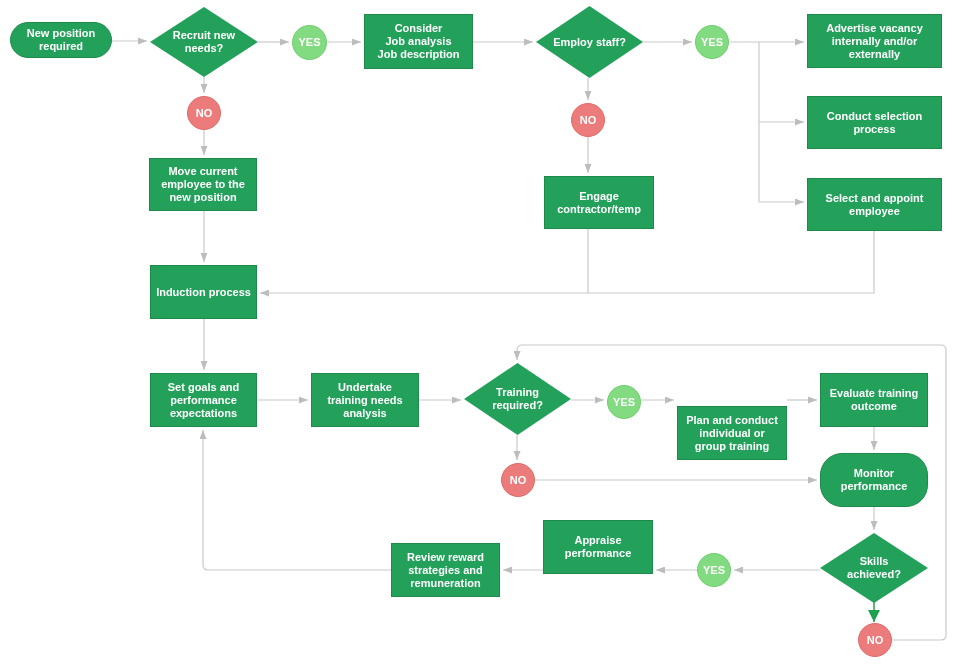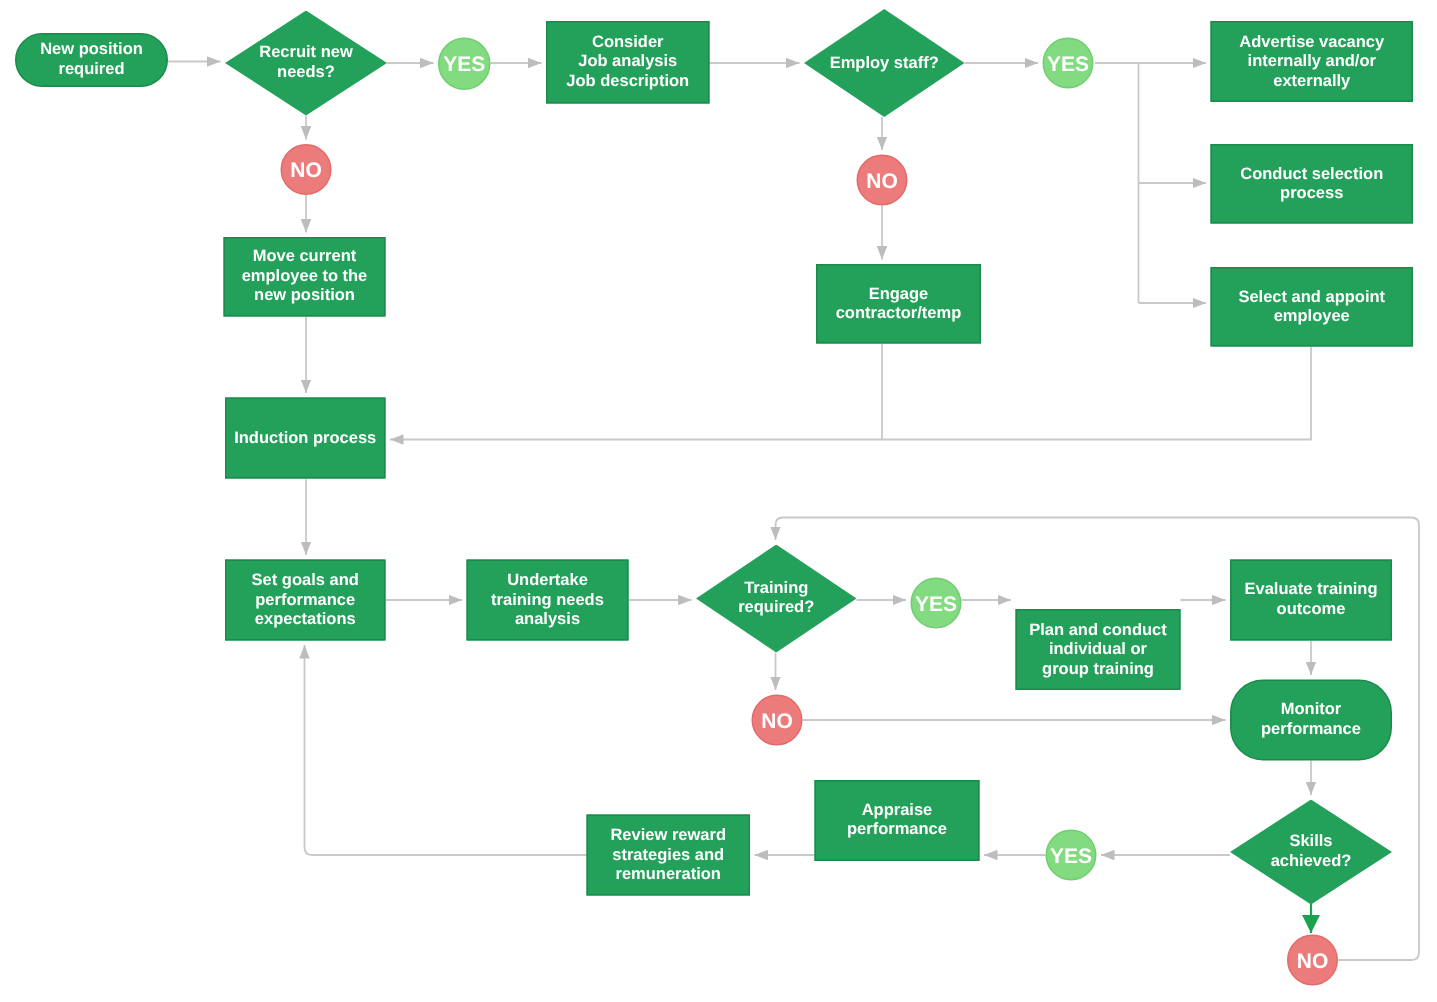--- a/index.html
+++ b/index.html
@@ -43,21 +43,21 @@
     background:var(--process-fill);
     border:1px solid var(--process-border);
     border-radius:18px;
   }
   .decision{
     background:var(--process-fill);
     clip-path:polygon(50% 0, 100% 50%, 50% 100%, 0 50%);
   }
   .badge{
     border-radius:50%;
-    font-size:14px;
+    font-size:11px;
   }
   .badge-yes{
     background:var(--yes-fill);
     border:1px solid var(--yes-border);
   }
   .badge-no{
     background:var(--no-fill);
     border:1px solid var(--no-border);
   }
 </style>

